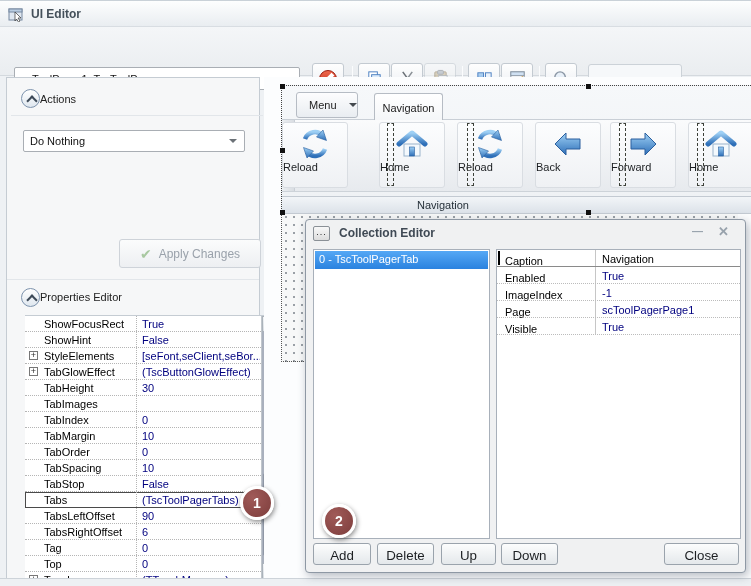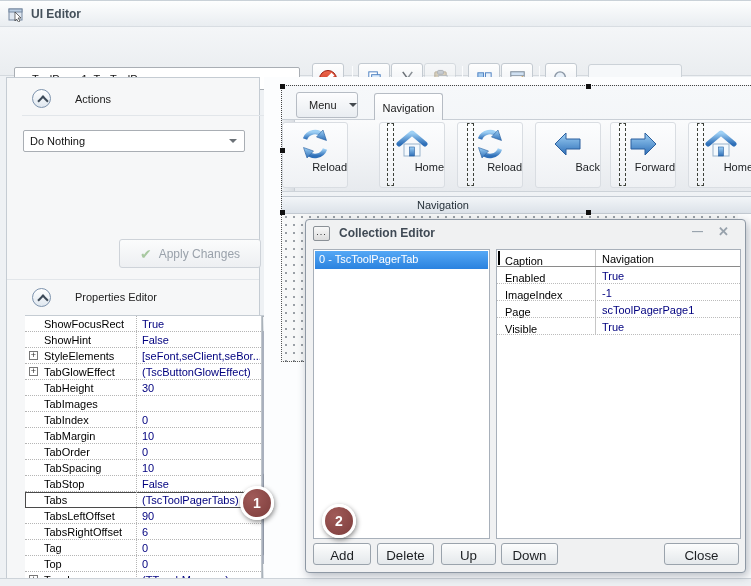--- a/index.html
+++ b/index.html
@@ -26,21 +26,21 @@
   .tbtn{width:32px;height:31px;top:36px;border:1px solid #c3cad1;border-radius:3px;
     background:linear-gradient(#fefefe,#e9edf1);display:flex;align-items:center;justify-content:center;}
   .tbtn.disabled{opacity:.55;}
   .tbsep{top:39px;width:1px;height:26px;background:#d2d7dc;border-right:1px solid #fbfcfd;}
   .searchbox{left:588px;top:37px;width:94px;height:29px;border:1px solid #ccd2d8;border-radius:3px;
     background:#f6f8fa;}
 
   
   .lpanel{left:6px;top:76px;width:254px;height:501px;background:#f6f7f8;
     border:1px solid #c5ccd3;border-bottom:none;}
-  .sechead{position:absolute;left:15px;width:100%;height:34px;display:flex;align-items:center;gap:24px;
+  .sechead{position:absolute;left:4px;width:100%;height:34px;display:flex;align-items:center;gap:0;
     padding-left:10px;border-bottom:1px solid #e2e6ea;}
   .chevcircle{width:19px;height:19px;border-radius:50%;border:1px solid #7d93ad;
     background:linear-gradient(#ffffff,#dfe7ef);position:relative;}
   .chevcircle::after{content:'';position:absolute;left:5.5px;top:7px;width:6px;height:6px;
     border-left:2px solid #3d4a58;border-top:2px solid #3d4a58;transform:rotate(45deg);}
   .combo2{left:16px;top:52px;width:222px;height:22px;position:absolute;}
   .applybtn{position:absolute;left:112px;top:161px;width:142px;height:29px;border:1px solid #ced3d9;
     border-radius:3px;background:linear-gradient(#fbfcfc,#edeff2);color:#9aa2ab;font-size:12px;
     display:flex;align-items:center;justify-content:center;gap:7px;}
   .applybtn .chk{color:#a8c8a0;font-size:14px;}
@@ -91,21 +91,21 @@
     border-bottom:none;border-radius:3px 3px 0 0;background:linear-gradient(#ffffff,#f4f6f8);
     display:flex;align-items:center;justify-content:center;}
   .toolrow{position:absolute;left:0;top:34px;width:100%;height:72px;
     background:linear-gradient(#fafbfc,#e7eaee);border-bottom:1px solid #cdd3d9;}
   .lstrip{position:absolute;left:0;top:0;width:13px;height:100%;border-right:1px solid #c8ced5;
     background:linear-gradient(90deg,#eceff2,#d9dde2);}
   .lstrip .arr{position:absolute;left:3px;top:30px;width:0;height:0;border-top:4px solid transparent;
     border-bottom:4px solid transparent;border-right:5px solid #30353a;}
   .dsr{position:absolute;}
   .dsr.tile{top:2px;width:66px;height:66px;border:1px solid #d9dde2;border-radius:3px;
-    background:linear-gradient(#fcfdfe,#eff1f4);text-align:right;}
+    background:linear-gradient(#fcfdfe,#eff1f4);text-align:left;}
   .dsr.tile svg{display:none;margin:5px auto 0;}
   .dsr.tile.home svg.ic-home{display:block;}
   .dsr.tile.reload svg.ic-reload{display:block;}
   .dsr.tile.back svg.ic-back{display:block;}
   .dsr.tile.forward svg.ic-forward{display:block;}
   .dsr.tile .dlabel{display:block;margin-top:1px;color:#1b1e21;}
   .dsr.separator{top:3px;width:7px;height:63px;border:1px dashed #3c4038;}
   .dsr:nth-of-type(1){left:16px;}  .dsr:nth-of-type(2){left:25px;}
   .dsr:nth-of-type(3){left:97px;}  .dsr:nth-of-type(4){left:105px;}
   .dsr:nth-of-type(5){left:175px;} .dsr:nth-of-type(6){left:185px;}

